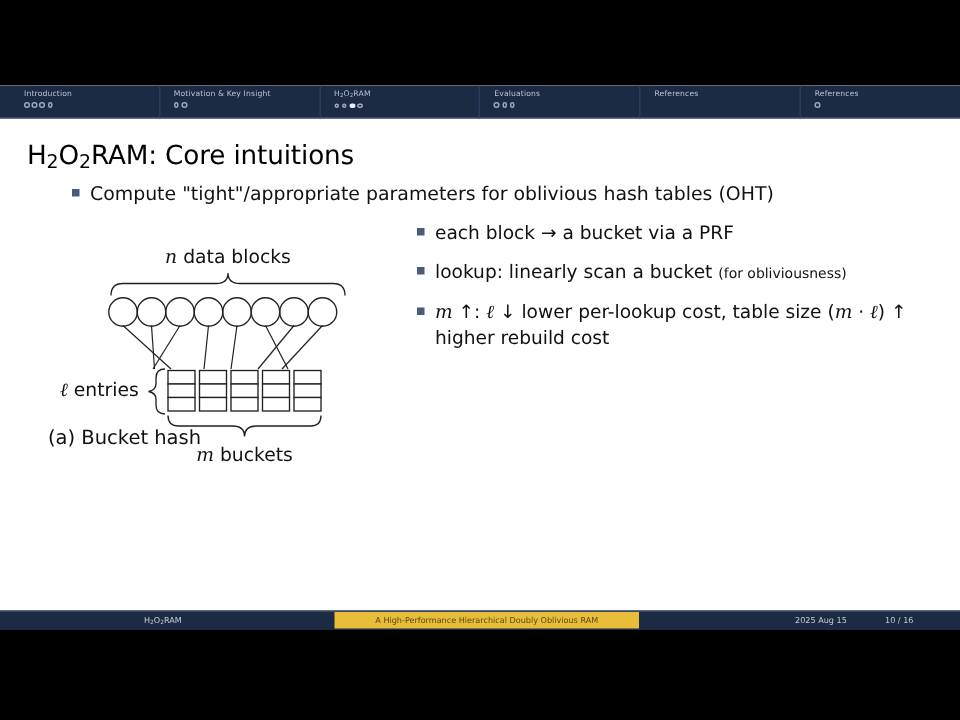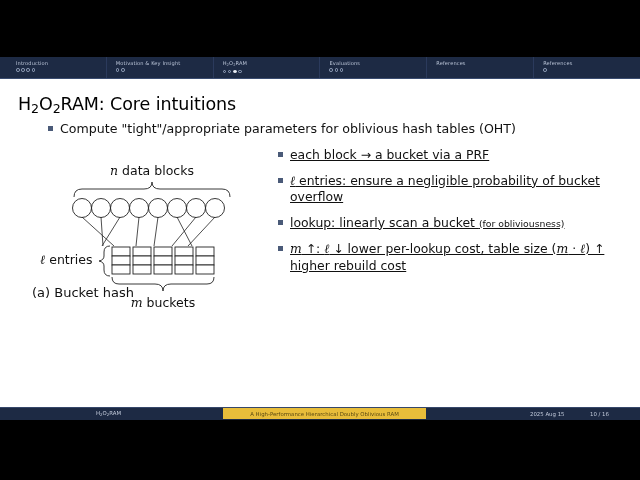--- a/index.html
+++ b/index.html
@@ -141,21 +141,21 @@
   .bitem {
     display: flex;
     align-items: flex-start;
     gap: 7px;
     margin-bottom: 9px;
     font-size: 12.4px;
     line-height: 16.5px;
     color: #111111;
   }
   .bitem .sqbul { top: 5px; }
-  .btext { flex: 1 1 auto; text-decoration: underline; }
+  .btext { flex: 1 1 auto; }
   .small-note { font-size: 9.3px; }
   i.math {
     font-family: "DejaVu Serif", serif;
     font-style: italic;
   }
   .ell {
     font-family: "DejaVu Serif", serif;
     font-style: italic;
   }
   sup.star { font-size: .85em; }
@@ -356,24 +356,20 @@
     </div>
     <div id="figcap">(a) Bucket hash</div>
 
     <div id="bullets">
 
       <div class="bitem">
         <span class="sqbul"></span>
         <span class="btext">each block → a bucket via a PRF</span>
       </div>
 
-      <div class="bitem">
-        <span class="sqbul"></span>
-        <span class="btext"><span class="ell">ℓ</span> entries: ensure a negligible probability of bucket overflow</span>
-      </div>
 
       <div class="bitem">
         <span class="sqbul"></span>
         <span class="btext">lookup: linearly scan a bucket <span class="small-note">(for obliviousness)</span></span>
       </div>
 
       <div class="bitem">
         <span class="sqbul"></span>
         <span class="btext"><i class="math">m</i> ↑: <span class="ell">ℓ</span> ↓ lower per-lookup cost, table size (<i class="math">m</i> · <span class="ell">ℓ</span>) ↑ higher rebuild cost</span>
       </div>

